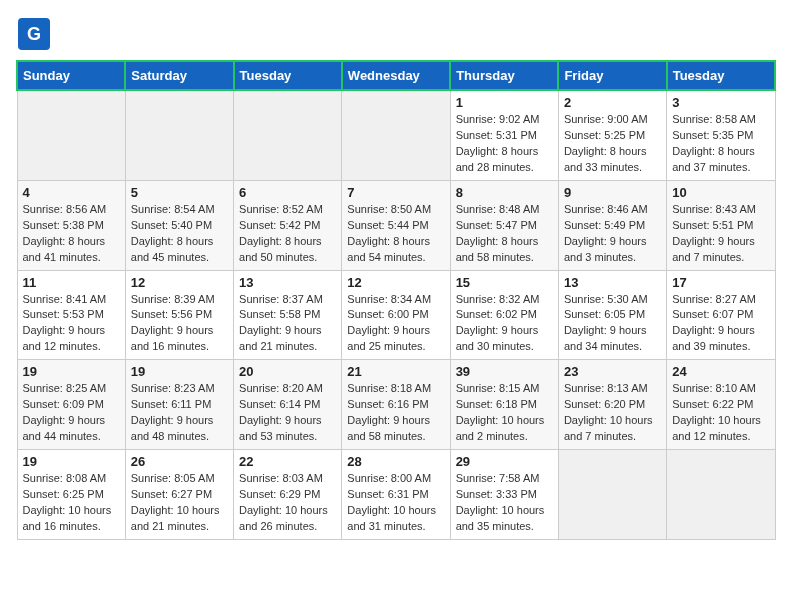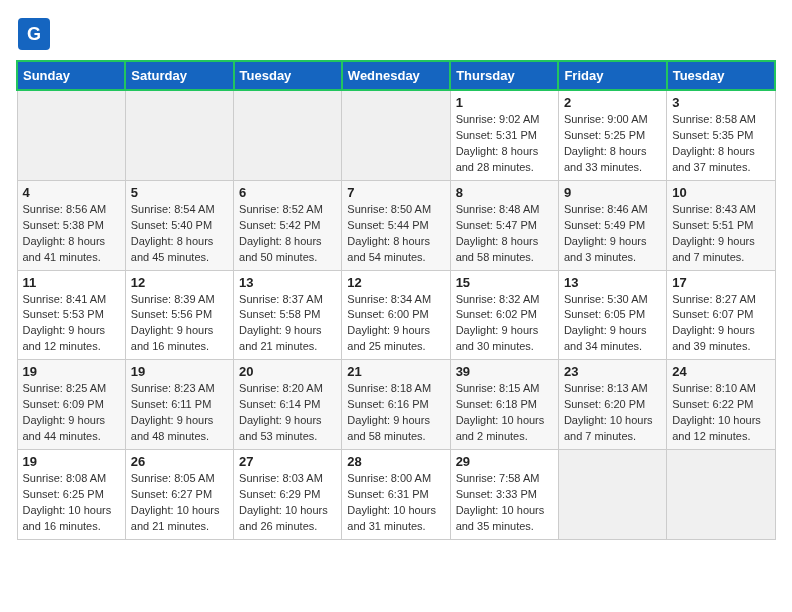--- a/index.html
+++ b/index.html
@@ -301,21 +301,21 @@
 and 16 minutes.</div>
         </td>
         <td>
           <span class="day-num">26</span>
           <div class="cell-info">Sunrise: 8:05 AM
 Sunset: 6:27 PM
 Daylight: 10 hours
 and 21 minutes.</div>
         </td>
         <td>
-          <span class="day-num">27</span>
+          <span class="day-num">22</span>
           <div class="cell-info">Sunrise: 8:03 AM
 Sunset: 6:29 PM
 Daylight: 10 hours
 and 26 minutes.</div>
         </td>
         <td>
           <span class="day-num">28</span>
           <div class="cell-info">Sunrise: 8:00 AM
 Sunset: 6:31 PM
 Daylight: 10 hours

